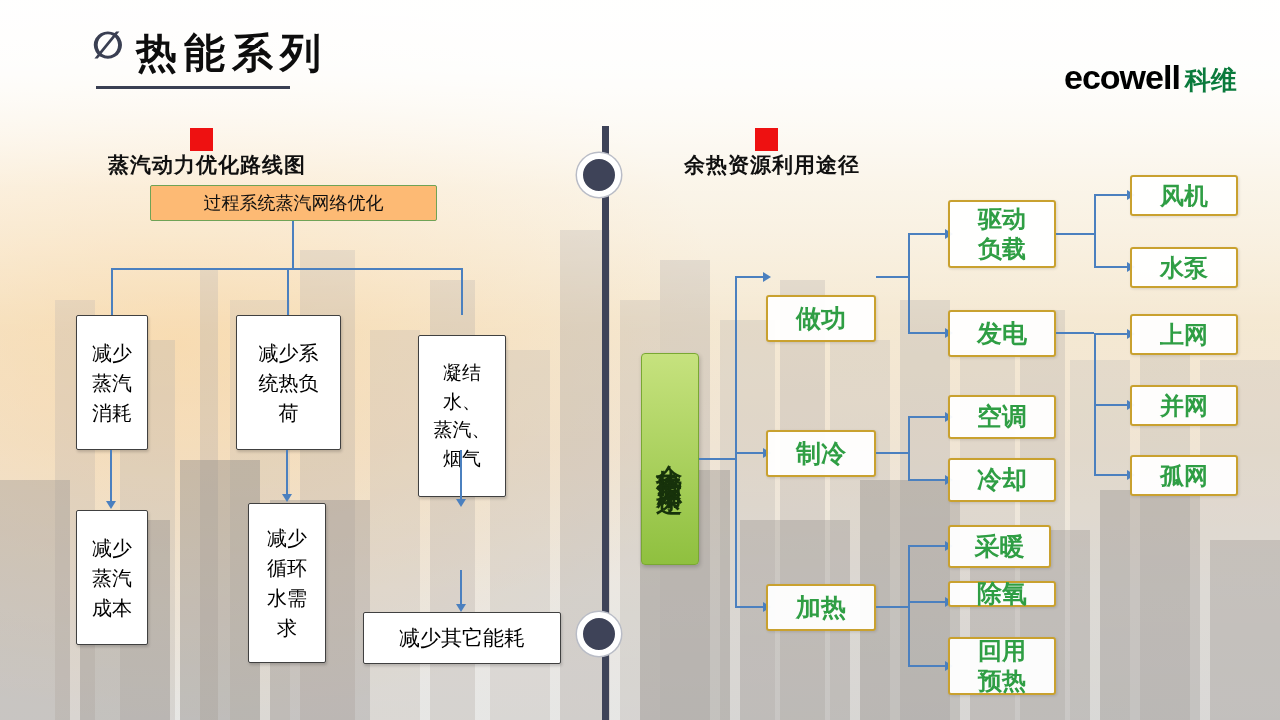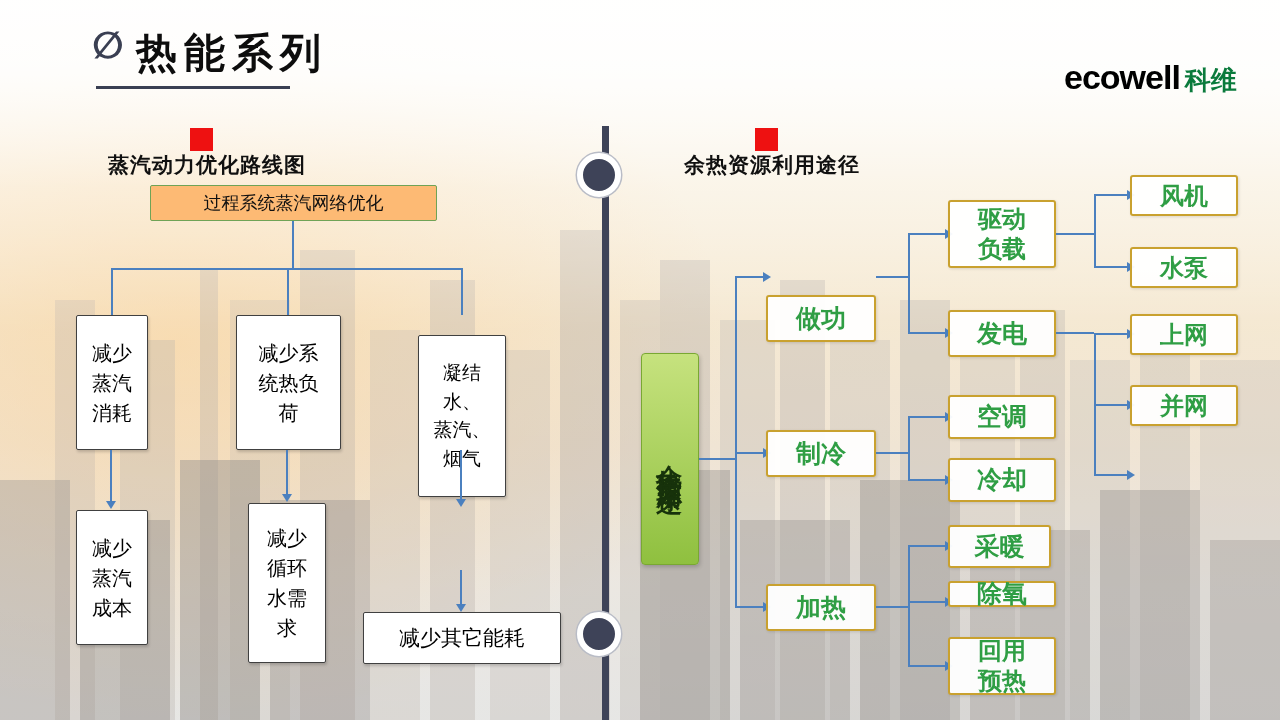--- a/index.html
+++ b/index.html
@@ -192,20 +192,21 @@
     <div class="rbox" style="left:1130px; top:175px; width:108px; height:41px; font-size:24px;">风机</div>
     <div class="rbox" style="left:1130px; top:247px; width:108px; height:41px; font-size:24px;">水泵</div>
 
     <div class="hline" style="left:1056px; top:332px; width:38px; height:2px;"></div>
     <div class="vline" style="left:1094px; top:333px; width:2px; height:142px;"></div>
     <div class="harrow" style="left:1094px; top:333px; width:34px;"></div>
     <div class="harrow" style="left:1094px; top:404px; width:34px;"></div>
     <div class="harrow" style="left:1094px; top:474px; width:34px;"></div>
     <div class="rbox" style="left:1130px; top:314px; width:108px; height:41px; font-size:24px;">上网</div>
     <div class="rbox" style="left:1130px; top:385px; width:108px; height:41px; font-size:24px;">并网</div>
+    <div class="rbox" style="left:1130px; top:455px; width:108px; height:41px; font-size:24px;">孤网</div>
 
     <div class="hline" style="left:876px; top:452px; width:32px; height:2px;"></div>
     <div class="vline" style="left:908px; top:416px; width:2px; height:64px;"></div>
     <div class="harrow" style="left:908px; top:416px; width:38px;"></div>
     <div class="harrow" style="left:908px; top:479px; width:38px;"></div>
     <div class="rbox" style="left:948px; top:395px; width:108px; height:44px;">空调</div>
     <div class="rbox" style="left:948px; top:458px; width:108px; height:44px;">冷却</div>
 
     <div class="hline" style="left:876px; top:606px; width:32px; height:2px;"></div>
     <div class="vline" style="left:908px; top:545px; width:2px; height:121px;"></div>

